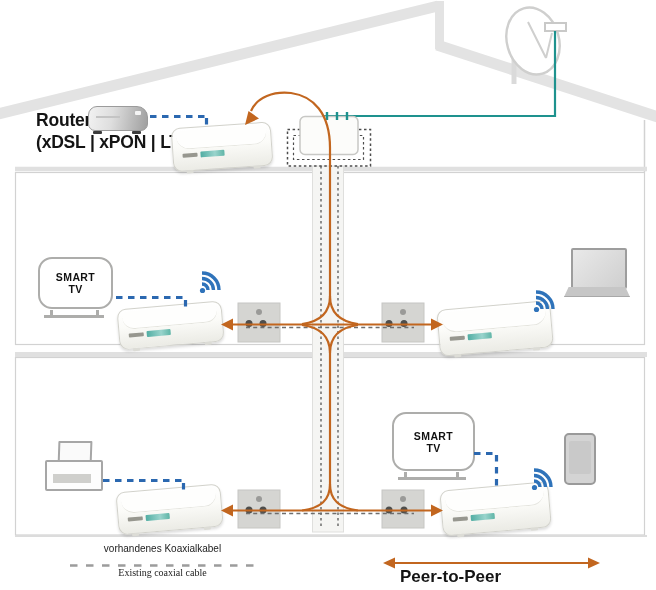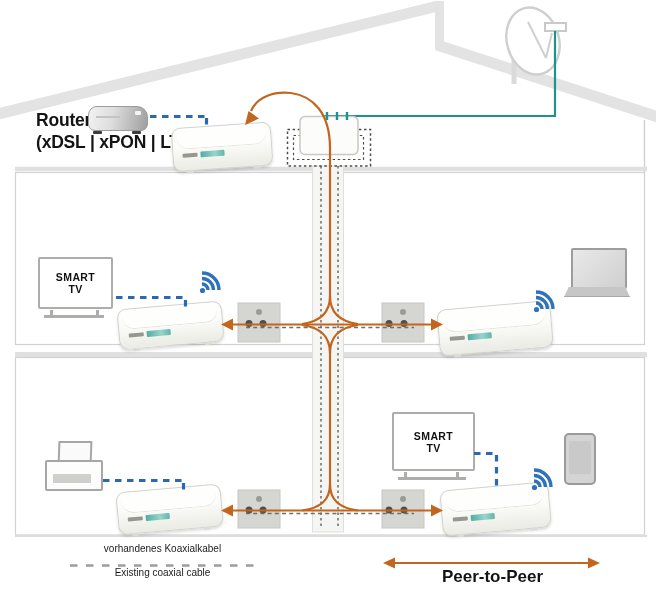--- a/index.html
+++ b/index.html
@@ -10,22 +10,22 @@
   .layer{position:absolute;left:0;top:0;pointer-events:none;}
   .bg{z-index:1;}
   .devices{z-index:2;}
   .fg{z-index:3;}
 
   
   .router-label{left:36px;top:110px;font-size:17.5px;font-weight:700;line-height:21.5px;
                 letter-spacing:-0.2px;color:#141414;z-index:2;}
   .legend-line{width:215px;text-align:center;font-size:10px;color:#1b1b1b;z-index:2;}
   .legend-de{left:55px;top:543px;}
-  .legend-en{left:55px;top:567px;}
-  .legend-p2p{left:400px;top:567px;width:185px;text-align:center;font-size:17px;
+  .legend-en{left:55px;top:567px;font-family:Liberation Serif, serif;}
+  .legend-p2p{left:400px;top:567px;width:185px;font-size:17px;
               font-weight:700;color:#141414;z-index:2;}
 
   
   .router{left:88px;top:106px;width:58px;height:23px;border:1px solid #9b9b9b;
           border-radius:9px 11px 7px 7px;
           background:linear-gradient(100deg,#f2f2f2 0%,#dedede 40%,#b9b9b9 75%,#9f9f9f 100%);}
   .router .vent{position:absolute;left:7px;top:9px;width:24px;height:2px;background:#c4c4c4;}
   .router .led{position:absolute;right:6px;top:4px;width:6px;height:4px;background:#f4f4f4;border-radius:1px;}
   .router .foot{position:absolute;bottom:-4px;width:9px;height:3.5px;background:#3c3c3c;border-radius:1px;}
   .router .foot.l{left:4px;} .router .foot.r{right:6px;}
@@ -38,21 +38,21 @@
   .ad-top{position:absolute;left:4%;top:4%;width:92%;height:44%;background:#fefefd;
           border-radius:8px 8px 16px 16px;border-bottom:1px solid #e4e4de;}
   .ad-label{position:absolute;left:9%;top:58%;display:flex;gap:3px;align-items:center;}
   .ad-label .bar{width:15px;height:4px;background:#97978f;border-radius:1px;}
   .ad-label .teal{width:24px;height:6px;border-radius:1px;opacity:.9;
                   background:linear-gradient(90deg,#3fa59a,#8fd0c8 60%,#4fae9f);}
   .ad-foot{position:absolute;bottom:-3px;width:7px;height:3px;background:#dcdcd6;border-radius:1px;}
   .ad-foot.l{left:12%;} .ad-foot.r{right:12%;}
 
   
-  .tv{border:2.5px solid #adadab;background:#fff;border-radius:2px;z-index:2;
+  .tv{border:2.5px solid #adadab;background:#fff;border-radius:14px;z-index:2;
       display:flex;align-items:center;justify-content:center;}
   .tv-text{font-size:10.5px;font-weight:700;letter-spacing:0.4px;line-height:12px;
            text-align:center;color:#111;}
   .tv-leg{position:absolute;width:2.5px;height:6px;background:#adadab;z-index:2;}
   .tv-base{position:absolute;height:2.5px;background:#adadab;z-index:2;}
 
   
   .laptop-screen{border:2.5px solid #9d9d9d;background:linear-gradient(135deg,#e9e9e9,#cwhitefff);
                  background:linear-gradient(135deg,#e9e9e9,#cfcfcf);border-radius:2px;z-index:2;}
   .laptop-base{background:#c6c6c6;border-bottom:1px solid #a8a8a8;

